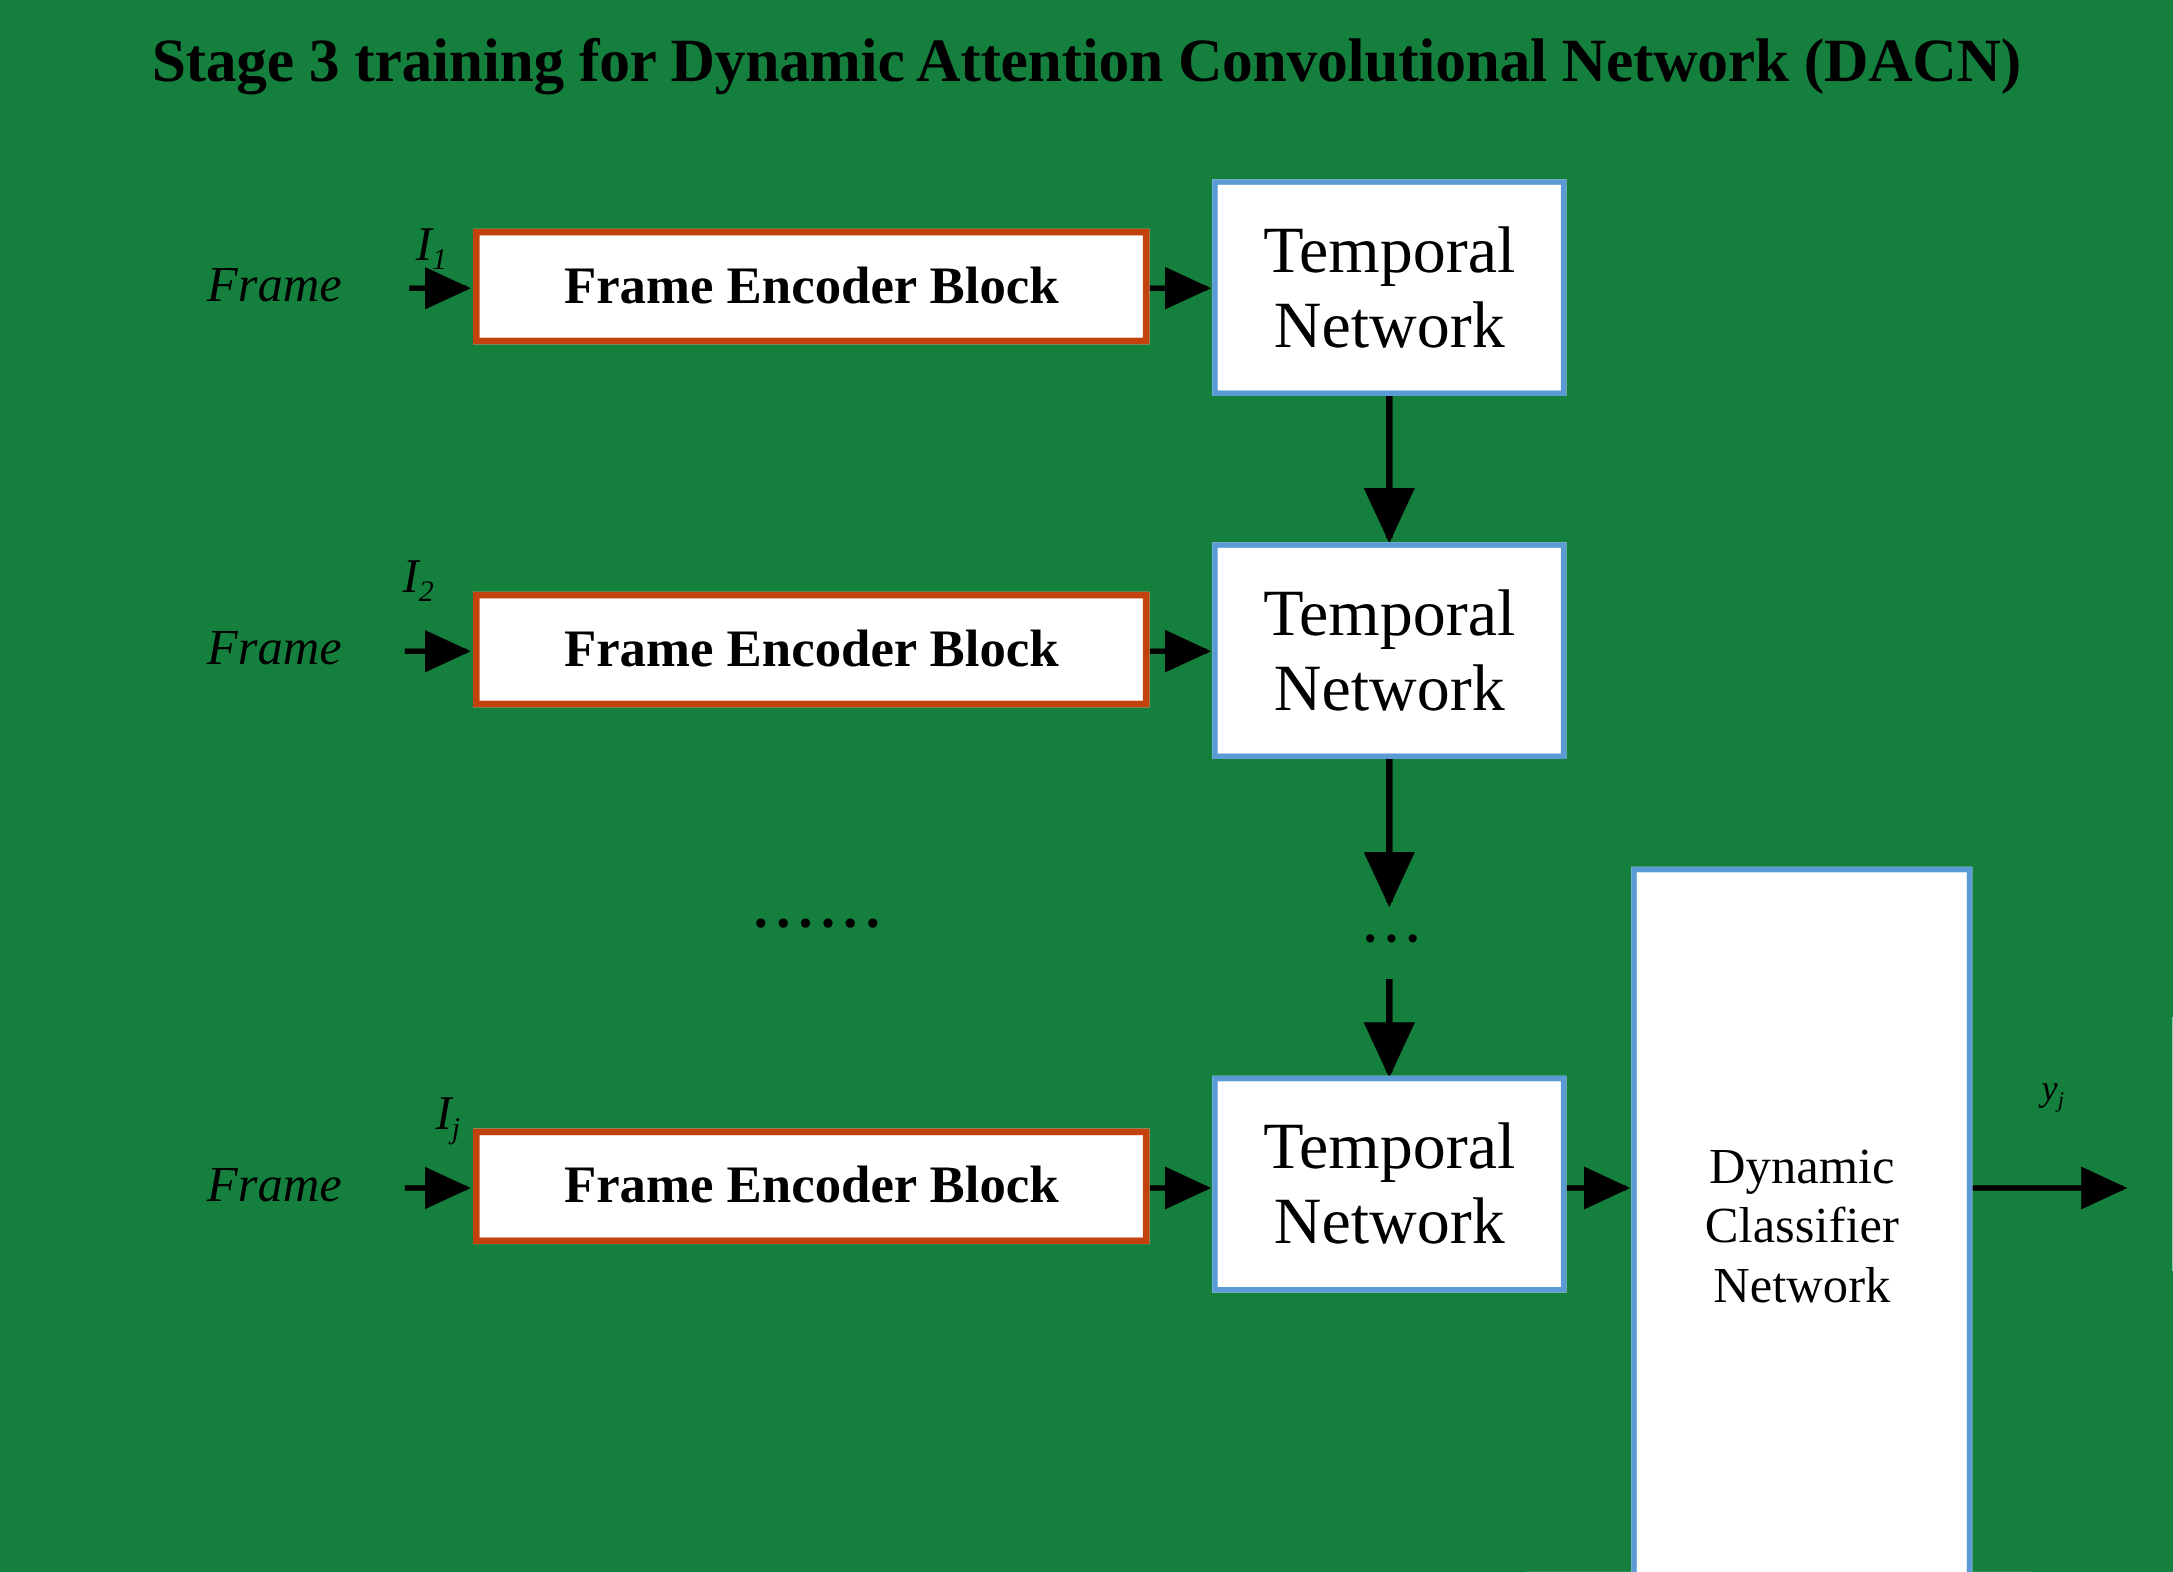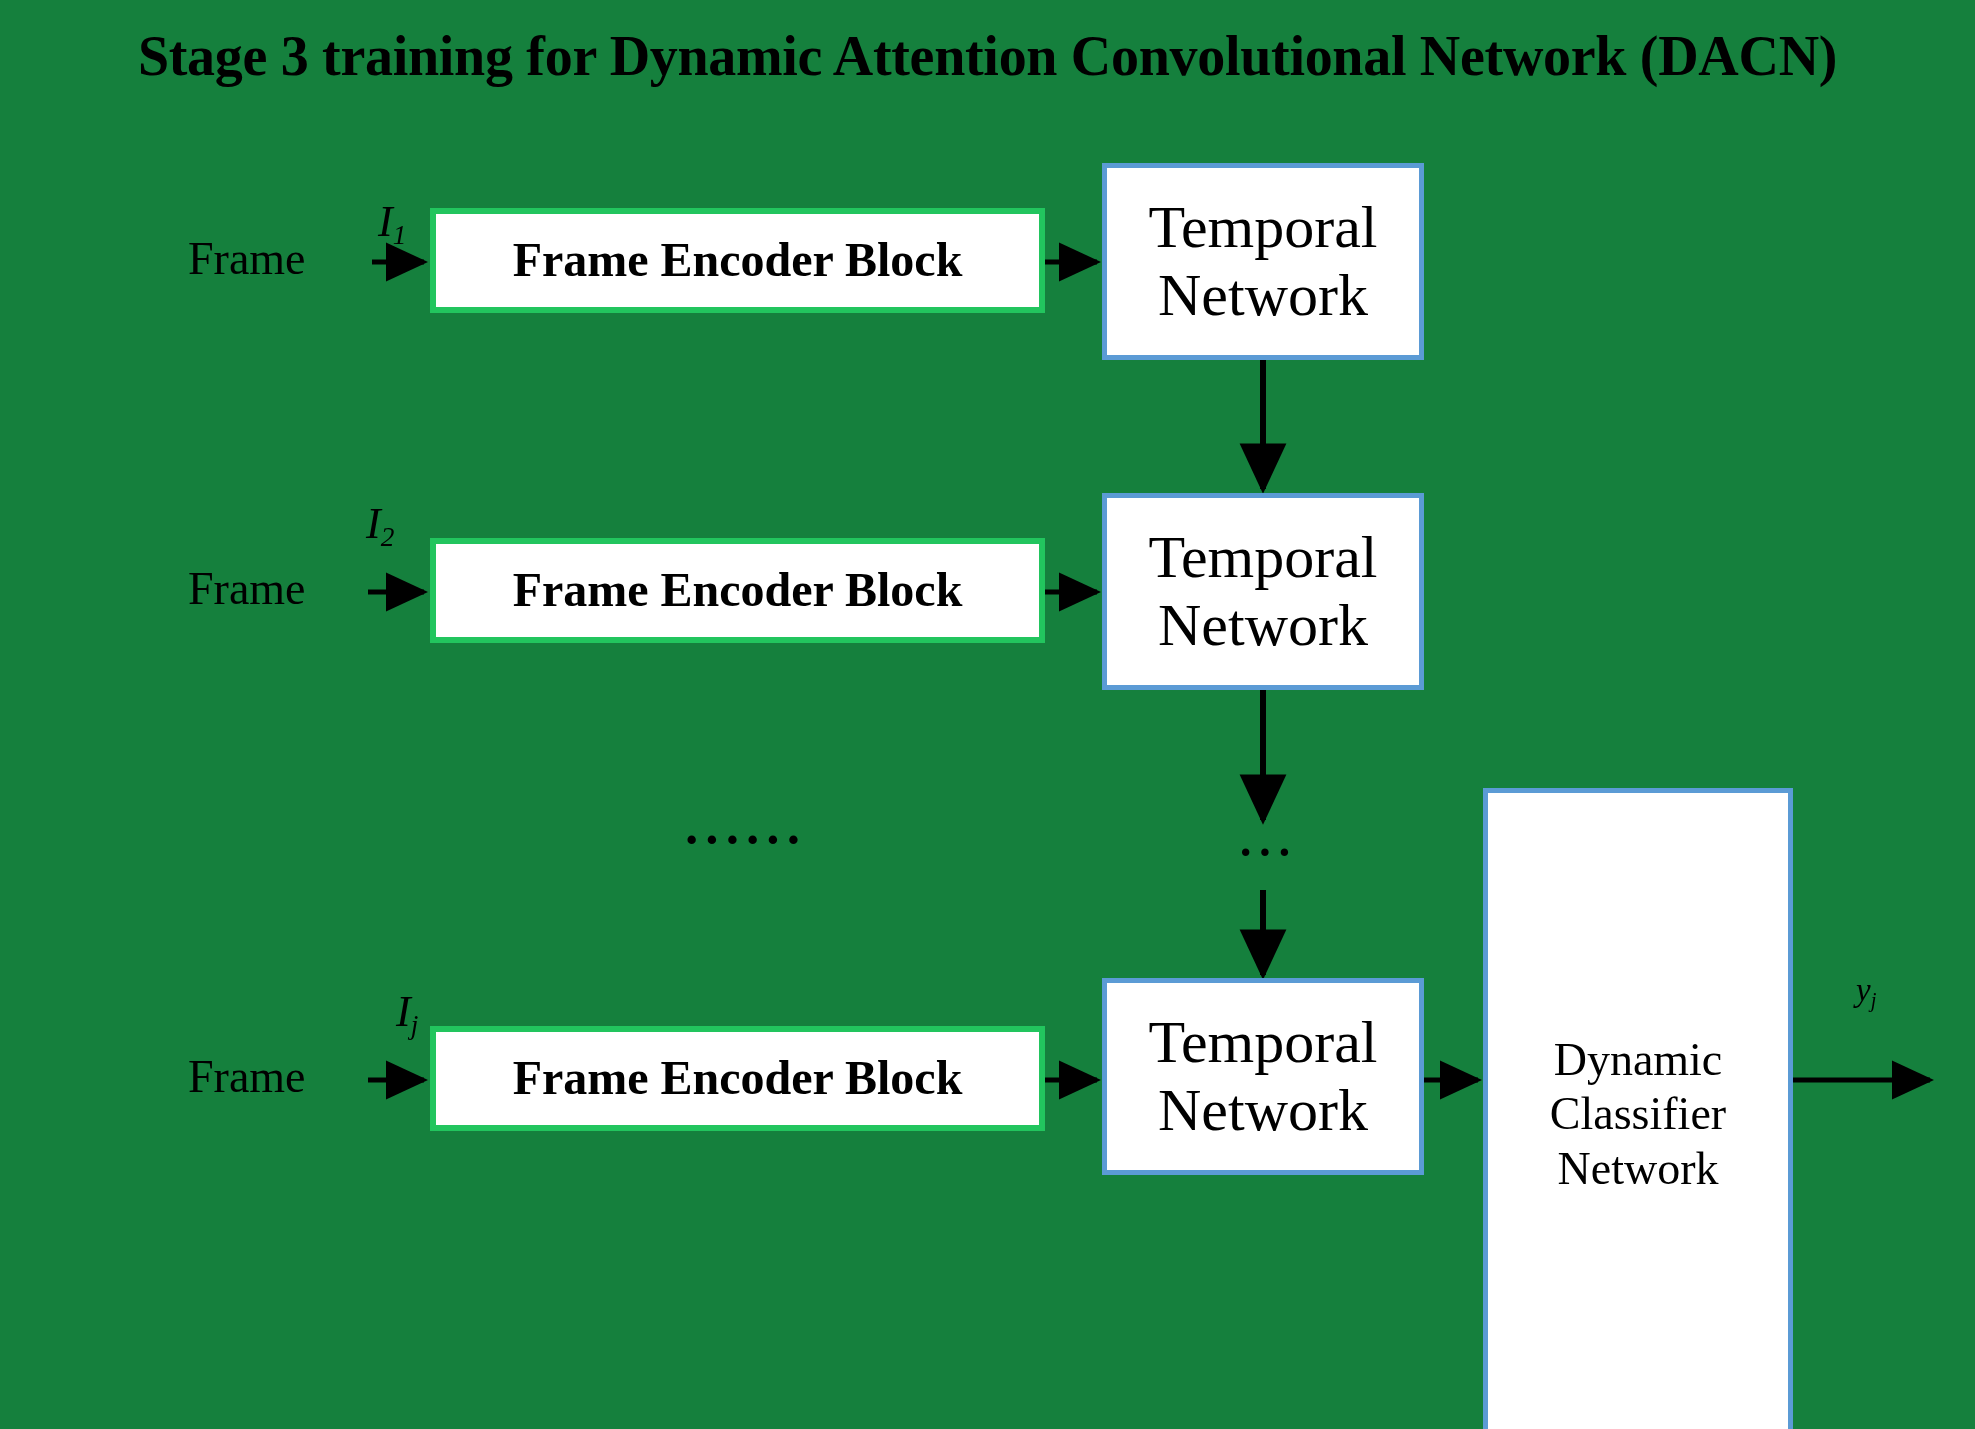--- a/index.html
+++ b/index.html
@@ -33,21 +33,21 @@
     position: absolute;
     box-sizing: border-box;
     display: flex;
     align-items: center;
     justify-content: center;
     text-align: center;
     background: #ffffff;
     color: #000000;
   }
   .box-encoder {
-    border: 6px solid #22c55e;
+    border: 6px solid #c2410c;
     font-weight: bold;
     font-size: 48px;
     line-height: 1.05;
   }
   .box-temporal {
     border: 5px solid #5B9BD5;
     font-weight: normal;
     font-size: 60px;
     line-height: 1.12;
   }
@@ -57,20 +57,21 @@
     font-size: 46px;
     line-height: 1.18;
     margin-top: 38px;
   }
   
   .frame-label {
     position: absolute;
     font-size: 46px;
     color: #000000;
     white-space: nowrap;
+    font-style: italic;
   }
   .var-label {
     position: absolute;
     font-style: italic;
     font-size: 44px;
     color: #000000;
     white-space: nowrap;
   }
   .var-label sub {
     font-size: 0.62em;

